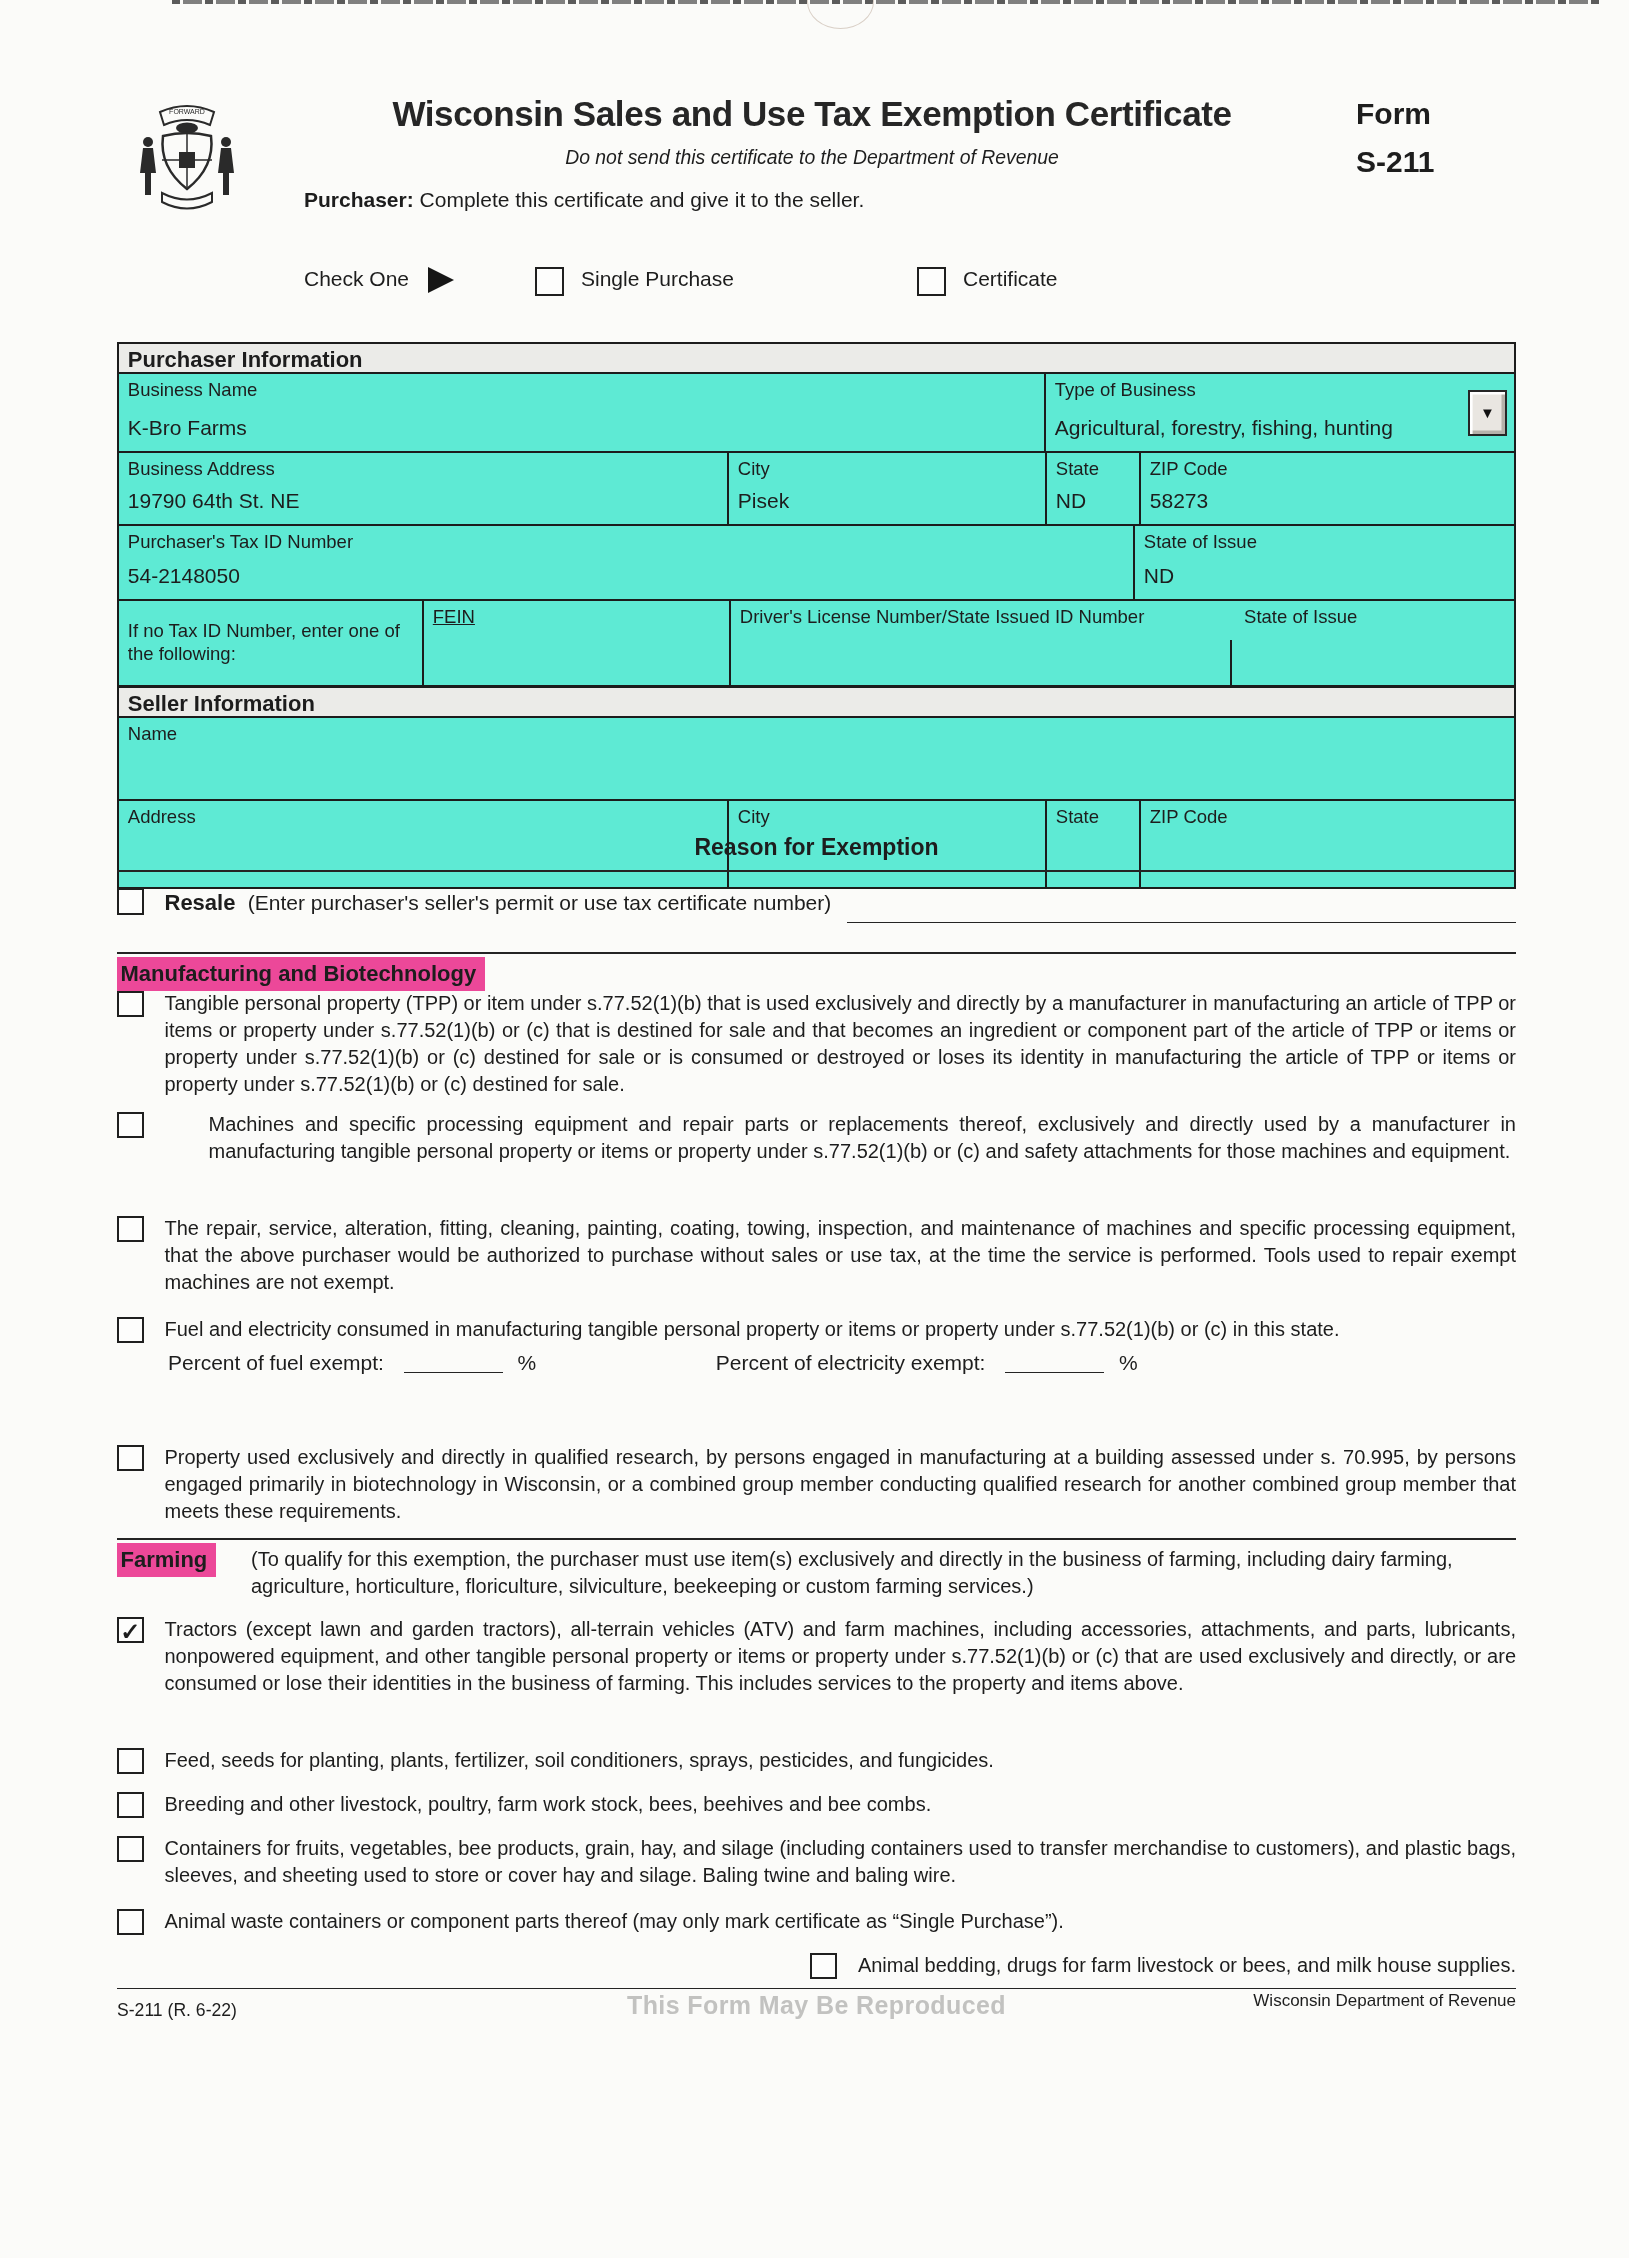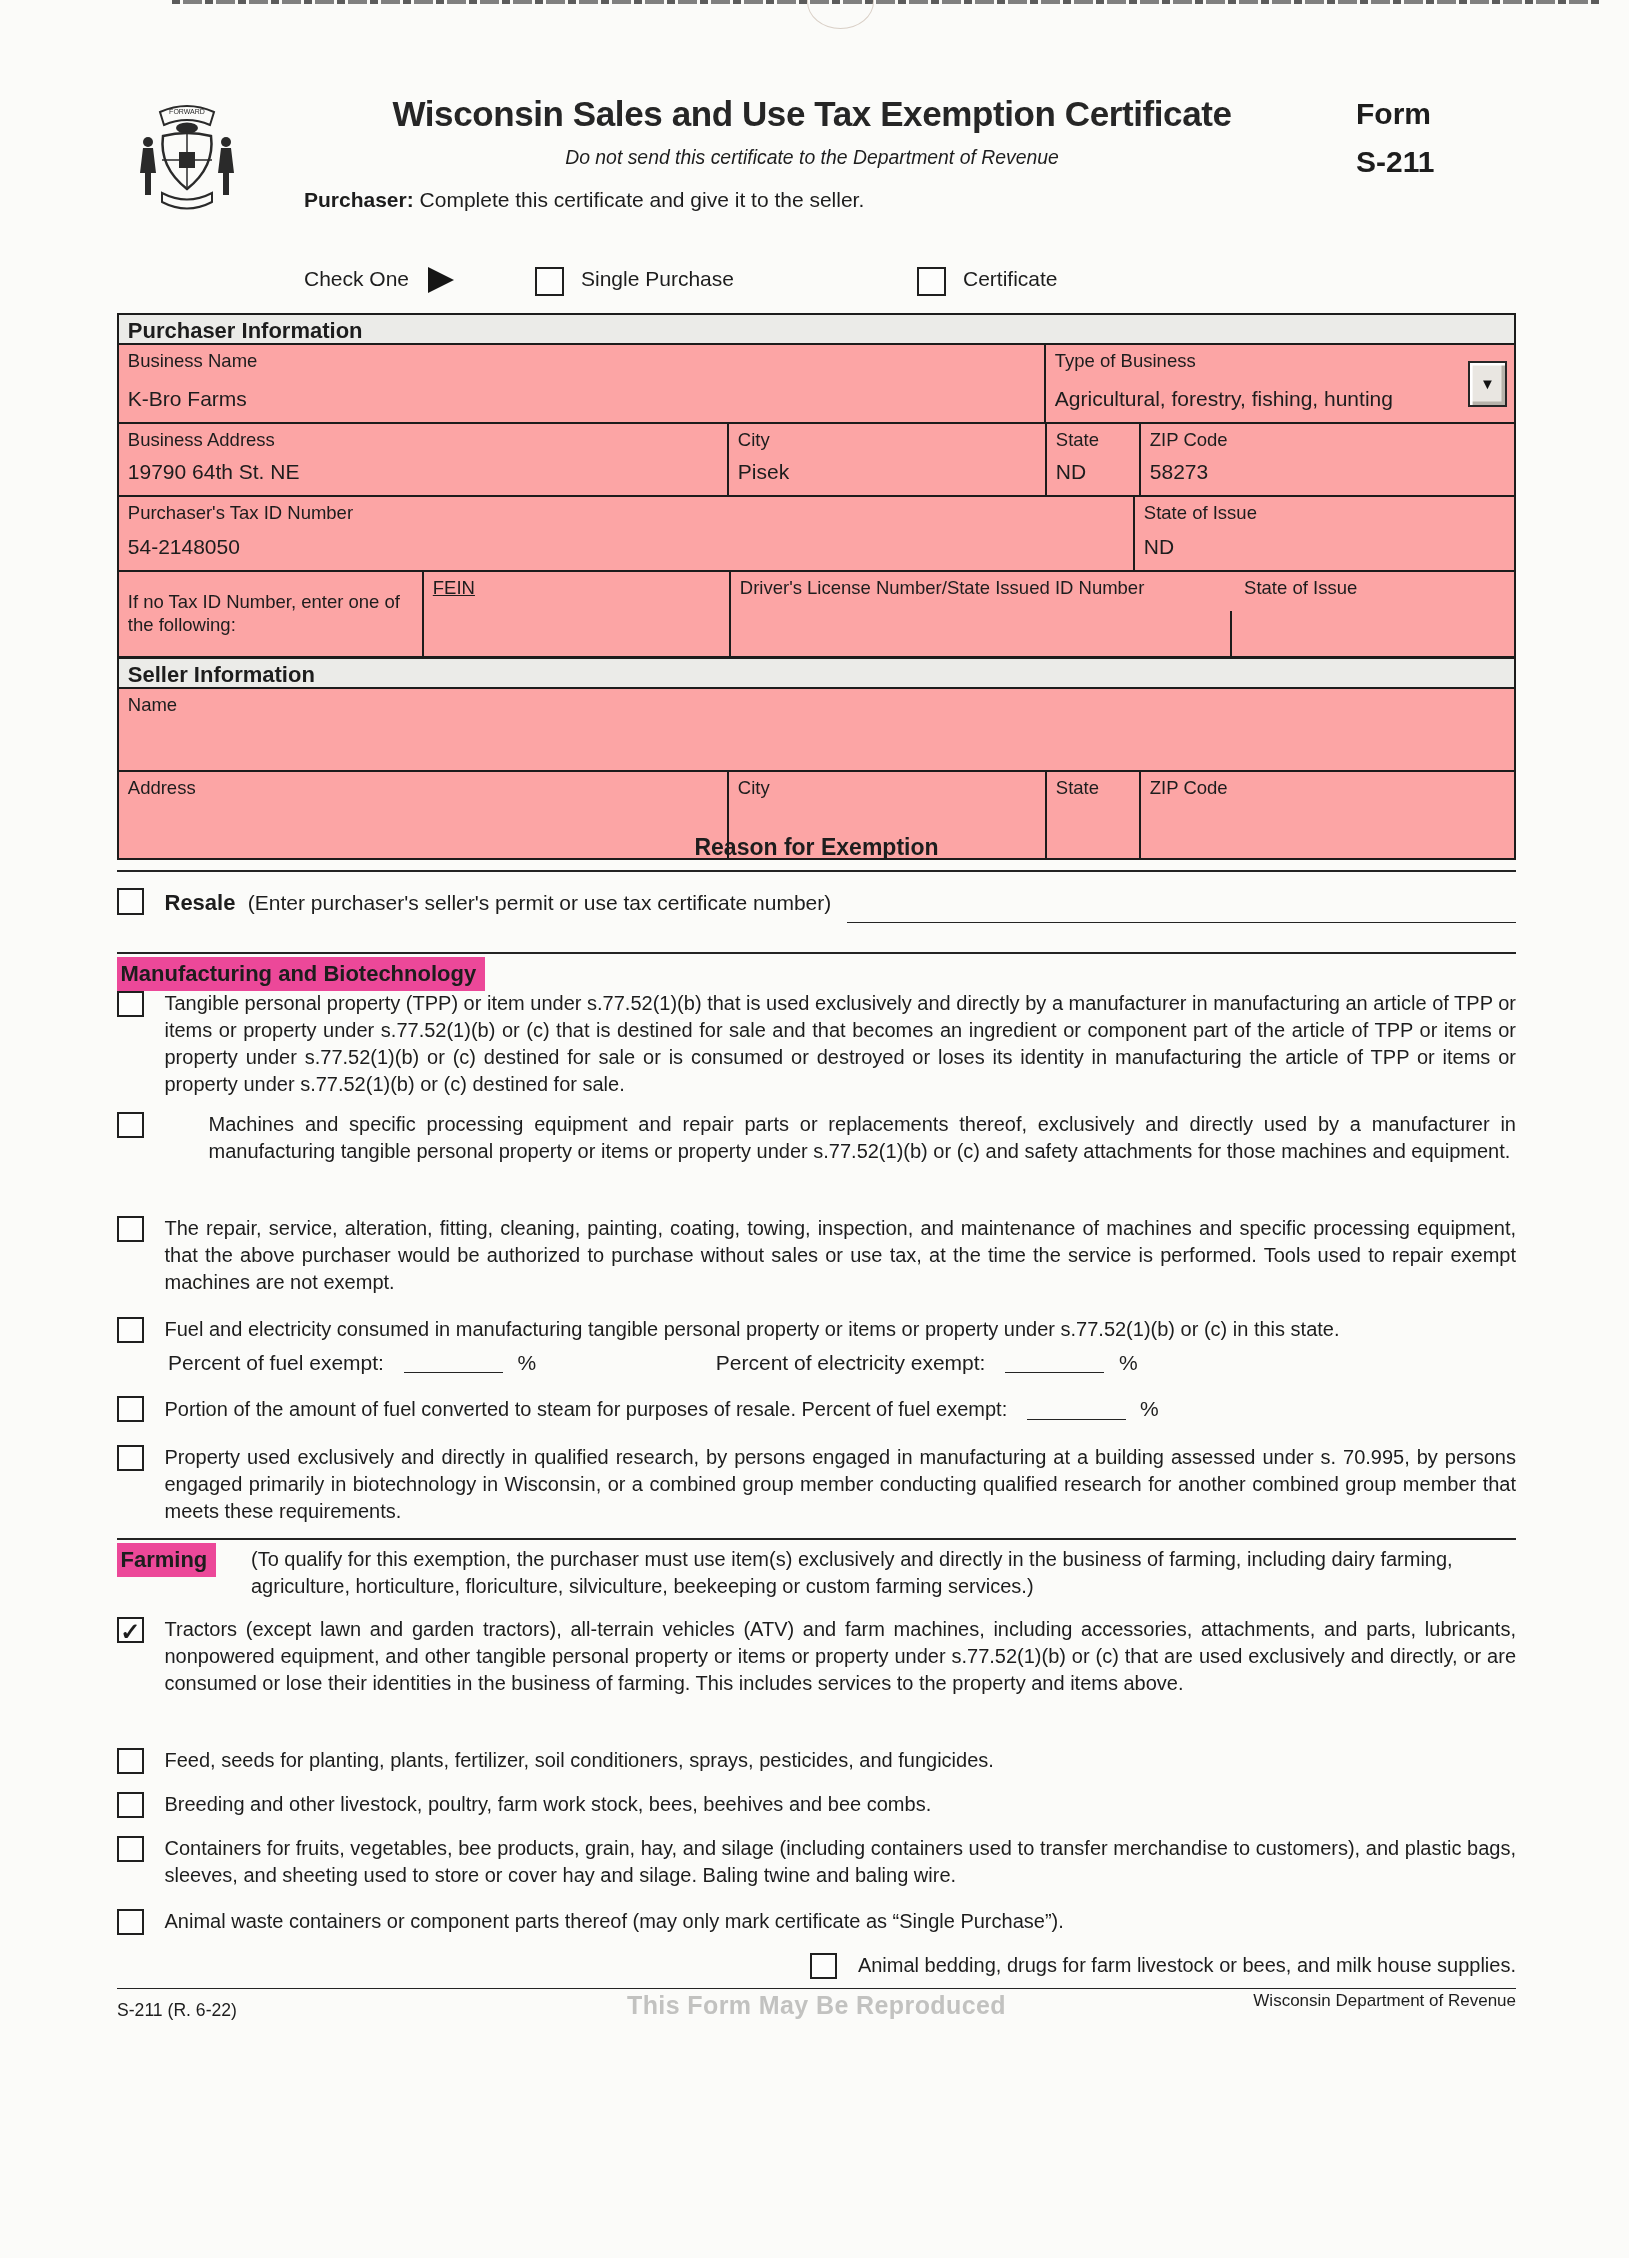--- a/index.html
+++ b/index.html
@@ -19,21 +19,21 @@
   .instr b{font-weight:bold;}
   .i1{top:188px;} .i2{top:228px;}
   .checkone{position:absolute;left:304px;top:263px;width:970px;height:37px;font-size:21px;}
   .checkone>span{position:absolute;top:3.5px;}
   .co-lbl{left:0;}
   .co-arrow{left:124px;top:1.8px;width:0;height:0;border-left:26.5px solid #161616;border-top:13.2px solid transparent;border-bottom:13.2px solid transparent;}
   .cbox{box-sizing:border-box;width:29px;height:29px;border:2.6px solid #1f1f1f;background:#fdfdfc;
         text-align:center;line-height:25px;font-size:24px;font-weight:bold;}
   .co-b1{left:231px;top:0;} .co-t1{left:277px;} .co-b2{left:613px;top:0;} .co-t2{left:659px;}
   
-  .tbl{position:absolute;left:117px;width:1399px;border:2.6px solid #1c1c1c;box-sizing:border-box;background:#fca5a5;}
+  .tbl{position:absolute;left:117px;width:1399px;border:2.6px solid #1c1c1c;box-sizing:border-box;background:#5eead4;margin-top:29px;}
   .tb-p{top:313px;} .tb-s{top:657px;}
   .bar{height:30px;background:#ebebe8;border-bottom:2.6px solid #1c1c1c;font-weight:bold;font-size:22px;
        padding:2.6px 0 0 8.8px;box-sizing:border-box;}
   .trow{display:flex;border-bottom:2.6px solid #1c1c1c;box-sizing:border-box;}
   .trow:last-child{border-bottom:none;}
   .cell{position:relative;box-sizing:border-box;border-right:2.6px solid #1c1c1c;padding:5.3px 8.8px;}
   .cell:last-child{border-right:none;}
   .lbl{font-size:18.5px;display:block;}
   .val{position:absolute;left:8.8px;bottom:10.6px;font-size:21px;white-space:nowrap;}
   .r1{height:79px;} .r2{height:73px;} .r3{height:75px;} .r4{height:84px;}
@@ -232,28 +232,20 @@
   </div>
   <div class="pctline">
     <span>Percent of fuel exempt:</span>
     <span class="inlineblank"></span>
     <span class="pct">%</span>
     <span class="gap"></span>
     <span>Percent of electricity exempt:</span>
     <span class="inlineblank"></span>
     <span class="pct">%</span>
   </div>
-  <div class="citem m4">
-    <span class="cbox"></span>
-    <span class="itxt" style="text-align:left;">
-      <span>Portion of the amount of fuel converted to steam for purposes of resale.  Percent of fuel exempt:</span>
-      <span class="inlineblank"></span>
-      <span class="pct">%</span>
-    </span>
-  </div>
   <div class="citem m5">
     <span class="cbox"></span>
     <span class="itxt">Property used exclusively and directly in qualified research, by persons engaged in manufacturing at a building assessed under s. 70.995, by persons engaged primarily in biotechnology in Wisconsin, or a combined group member conducting qualified research for another combined group member that meets these requirements.</span>
   </div>
 
   <div class="rule ru3"></div>
 
   <div class="seclabel sl-f">
     <span>Farming</span>
   </div>

